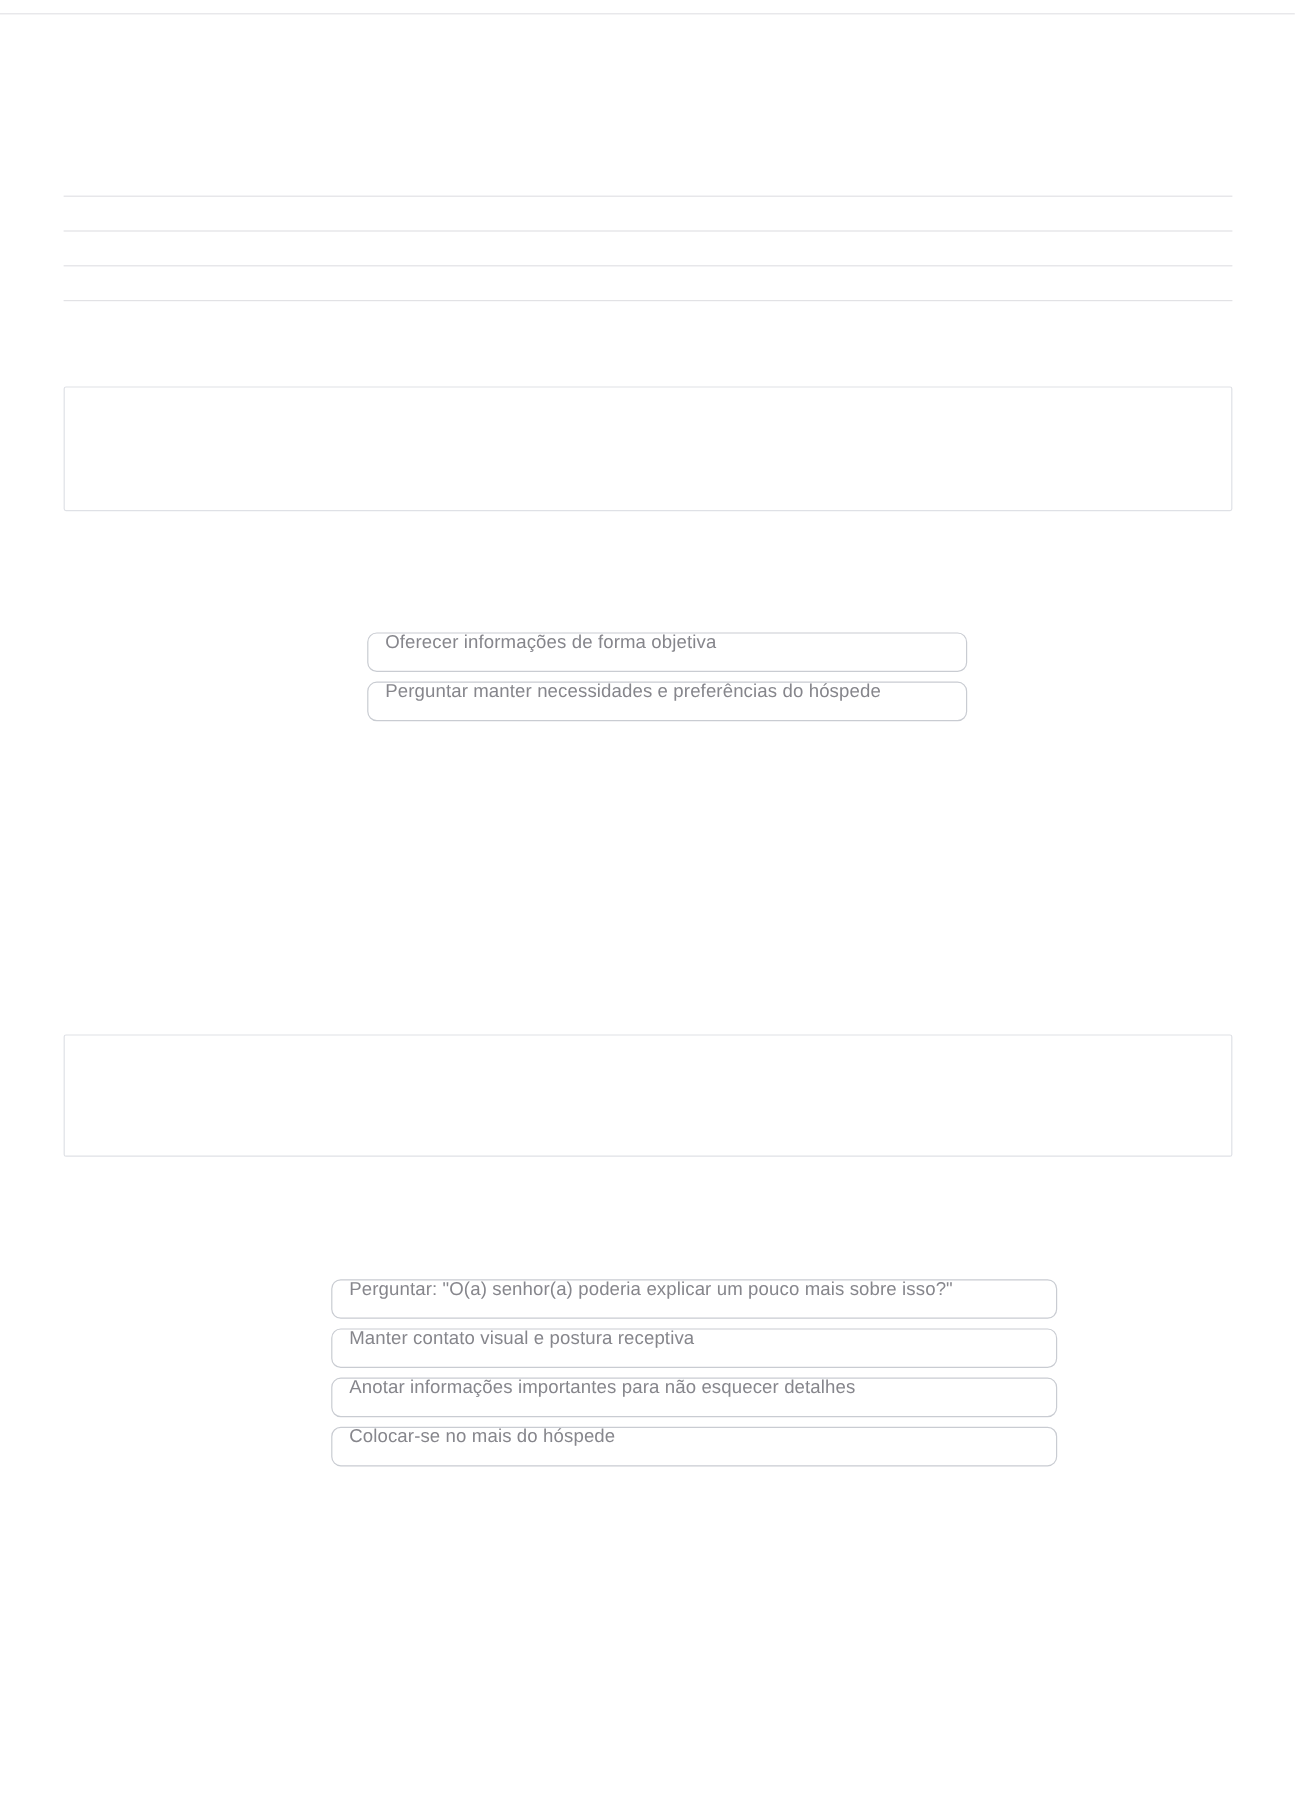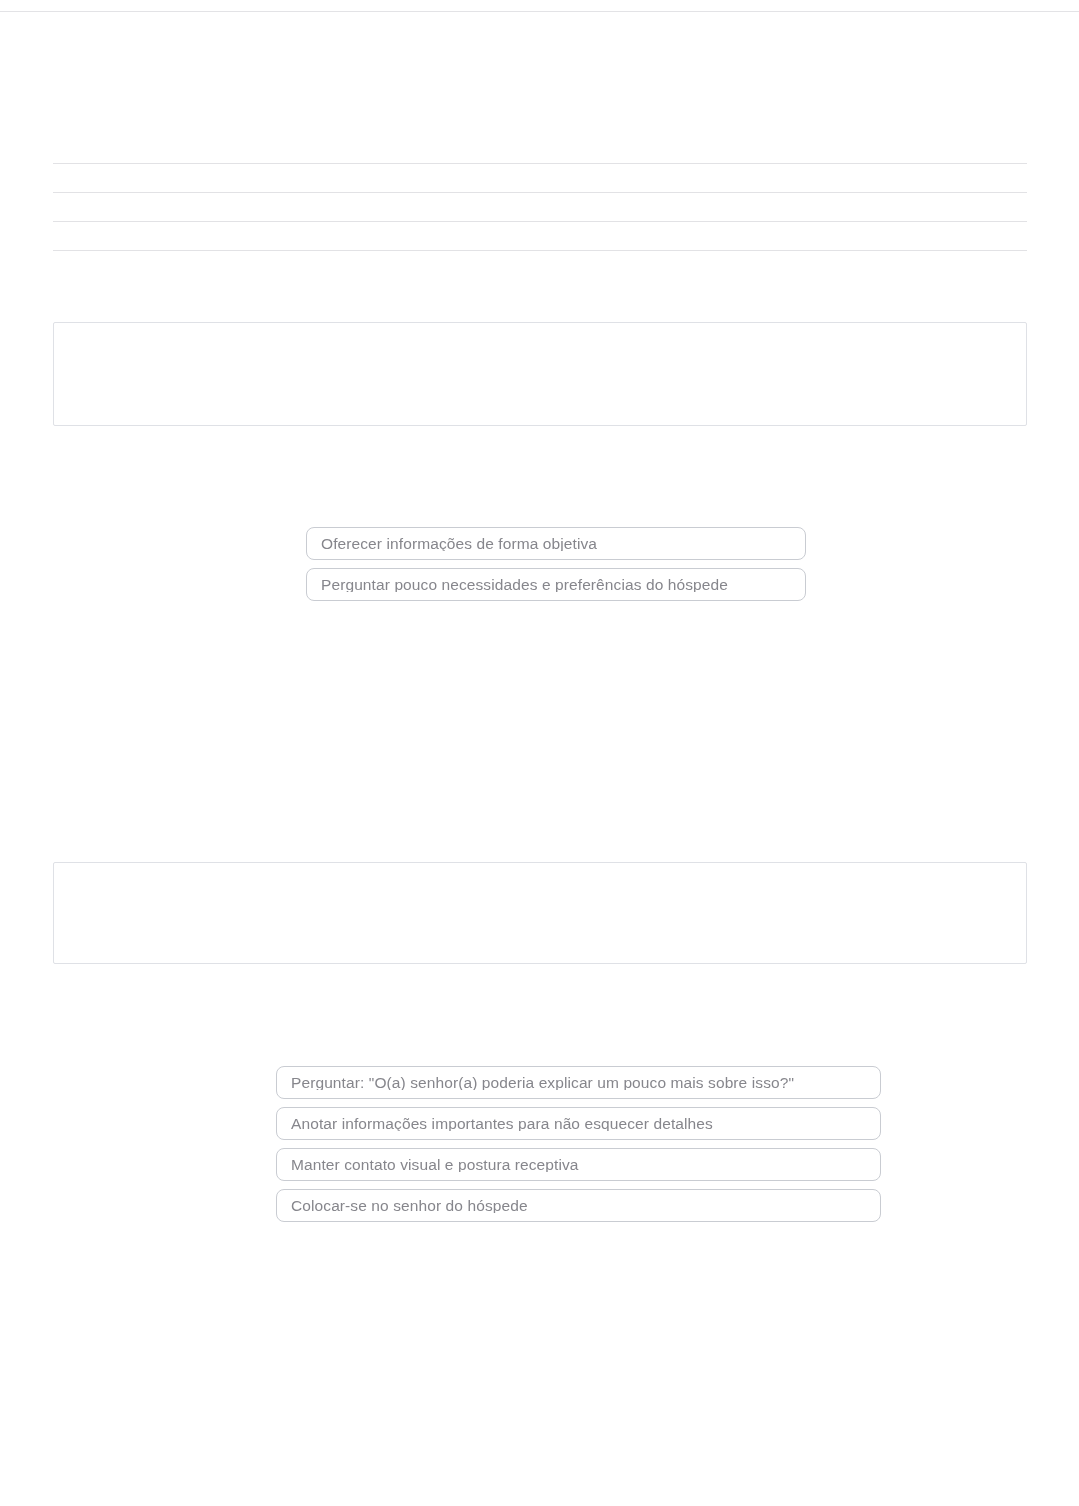--- a/index.html
+++ b/index.html
@@ -75,21 +75,20 @@
   .group-two { left: 276px; top: 1066px; width: 605px; }
 
   .option-pill {
     box-sizing: border-box;
     width: 100%;
     height: 33px;
     border: 1px solid #c9ccd2;
     border-radius: 8px;
     background: #ffffff;
     display: flex;
-    align-items: center;
     padding: 0 14px;
     cursor: pointer;
   }
   .option-pill .option-label {
     font-size: 15.5px;
     line-height: 1;
     color: #86868c;
     letter-spacing: 0.1px;
     white-space: nowrap;
     overflow: hidden;
@@ -110,34 +109,34 @@
     <div class="rule-row"></div>
   </div>
 
   <div class="panel panel-one"></div>
 
   <div class="option-group group-one">
     <div class="option-pill">
       <span class="option-label">Oferecer informações de forma objetiva</span>
     </div>
     <div class="option-pill">
-      <span class="option-label">Perguntar pouco necessidades e preferências do hóspede</span>
+      <span class="option-label">Perguntar manter necessidades e preferências do hóspede</span>
     </div>
   </div>
 
   <div class="panel panel-two"></div>
 
   <div class="option-group group-two">
     <div class="option-pill">
       <span class="option-label">Perguntar: "O(a) senhor(a) poderia explicar um pouco mais sobre isso?"</span>
     </div>
     <div class="option-pill">
+      <span class="option-label">Manter contato visual e postura receptiva</span>
+    </div>
+    <div class="option-pill">
       <span class="option-label">Anotar informações importantes para não esquecer detalhes</span>
     </div>
     <div class="option-pill">
-      <span class="option-label">Manter contato visual e postura receptiva</span>
-    </div>
-    <div class="option-pill">
-      <span class="option-label">Colocar-se no senhor do hóspede</span>
+      <span class="option-label">Colocar-se no mais do hóspede</span>
     </div>
   </div>
 
 </div>
 
 </body></html>

